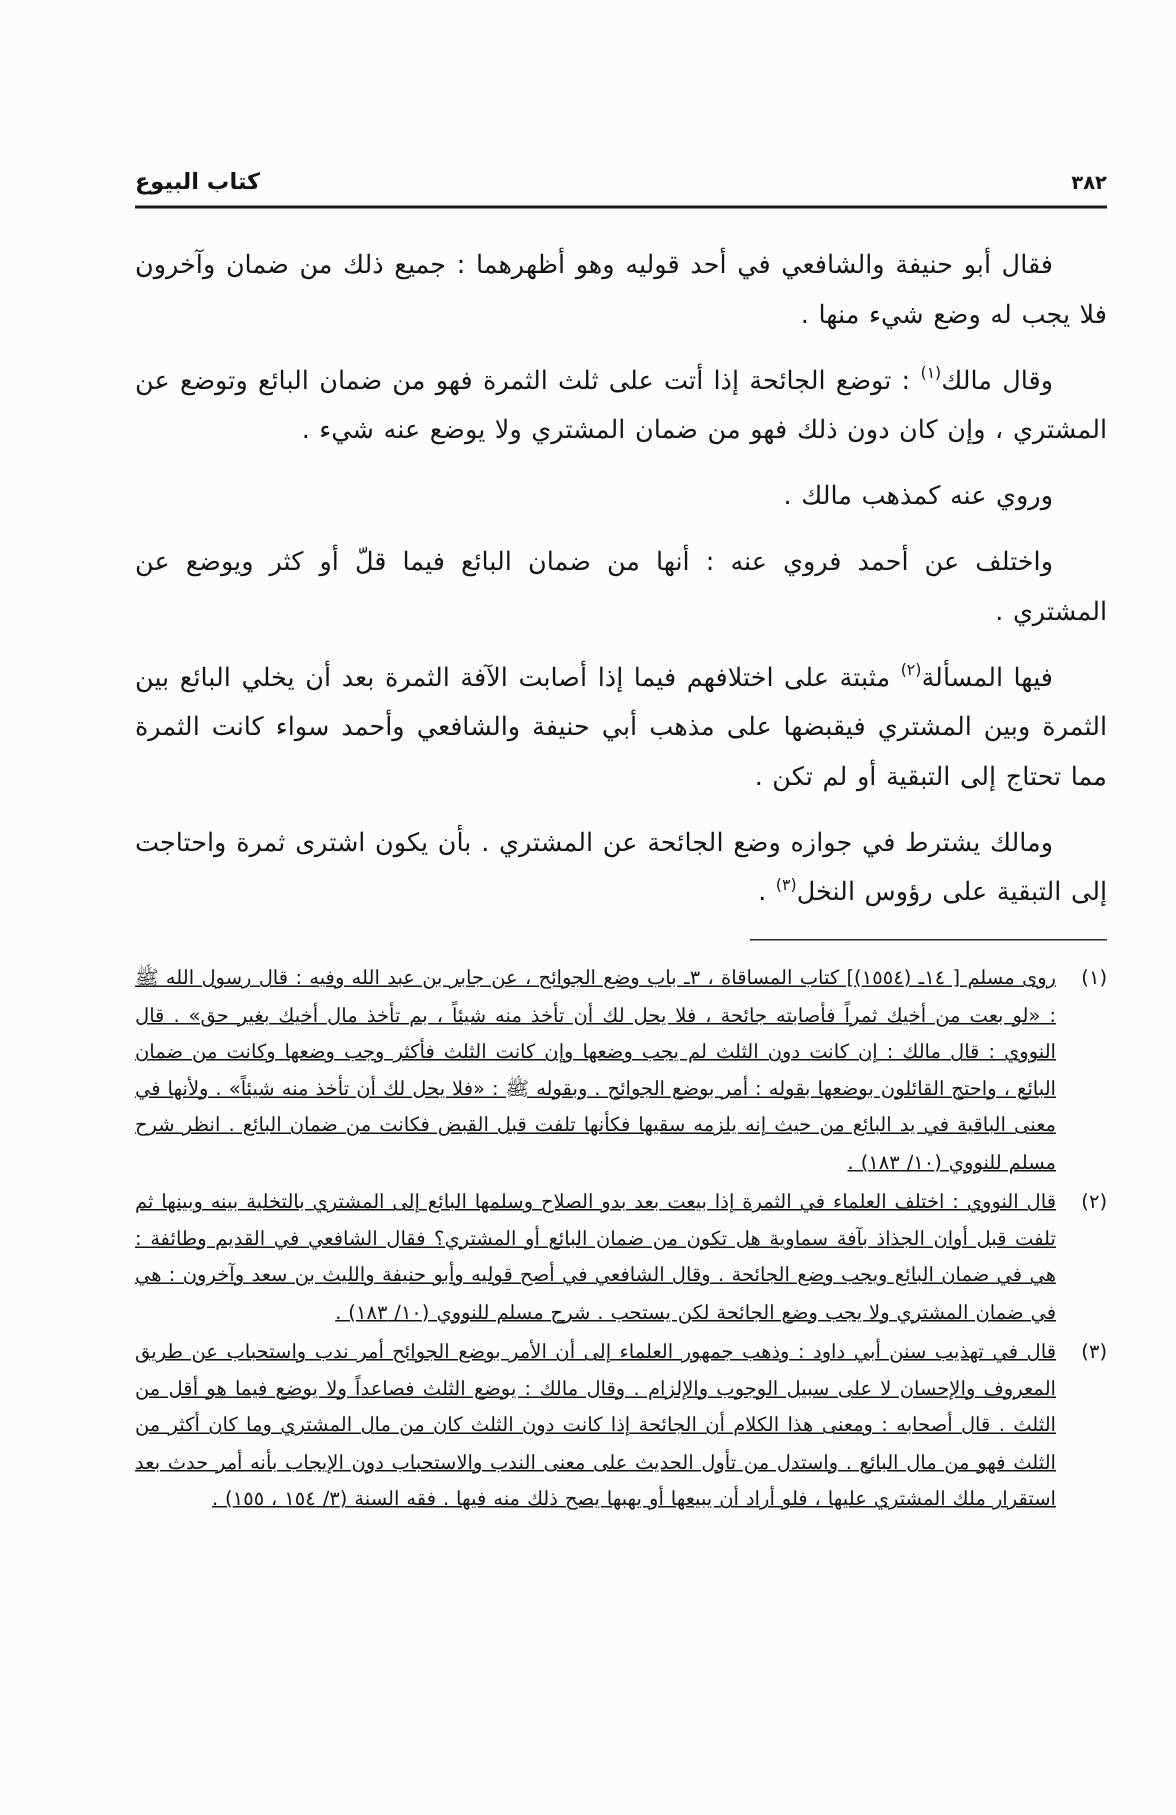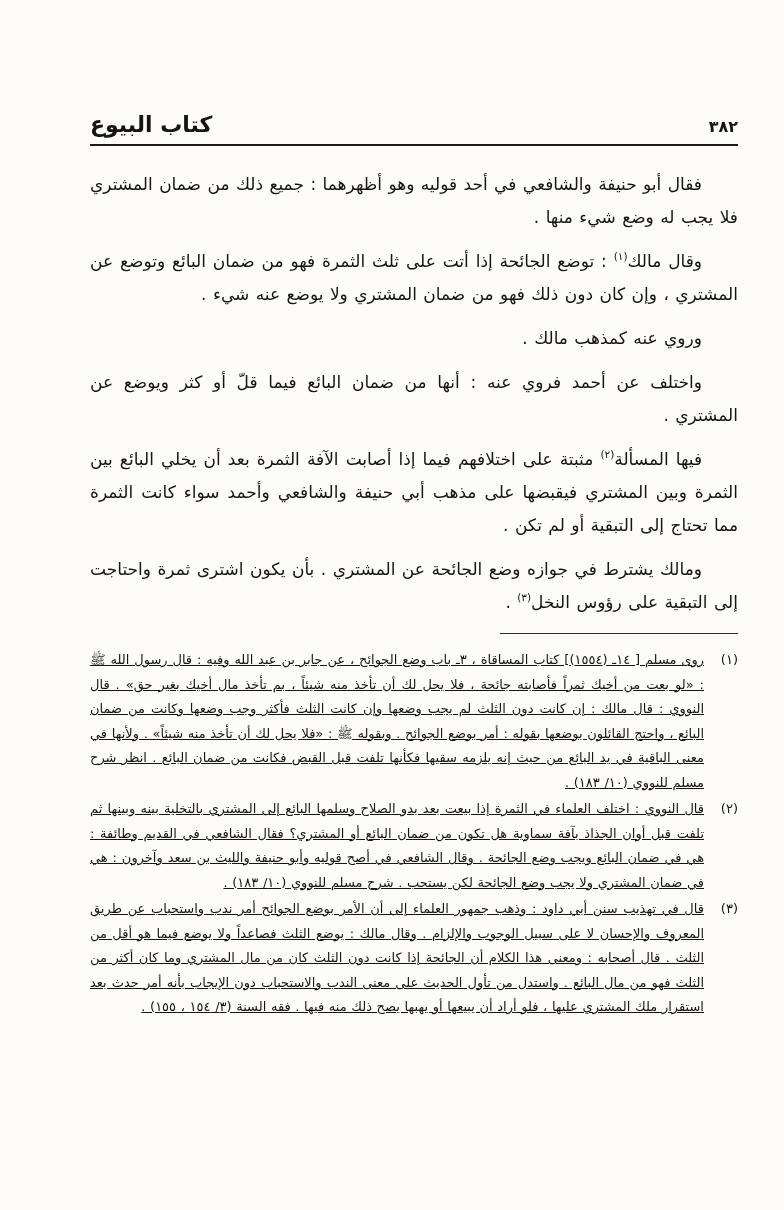--- a/index.html
+++ b/index.html
@@ -26,25 +26,25 @@
   }
   .header {
     display: flex;
     justify-content: space-between;
     align-items: baseline;
     padding-bottom: 7px;
     border-bottom: 2px solid #1c1c1c;
   }
   .chapter-title {
     font-weight: 700;
-    font-size: 22px;
+    font-size: 15px;
     letter-spacing: 0.2px;
   }
   .page-number {
-    font-size: 16px;
+    font-size: 13px;
     font-weight: 600;
   }
   .bodytext {
     margin-top: 22px;
   }
   .bodytext p {
     margin: 0 0 11px 0;
     font-size: 17px;
     line-height: 33px;
     text-align: justify;
@@ -88,21 +88,21 @@
 
 <div class="page">
   <div class="content">
 
     <div class="header">
       <span class="page-number">٣٨٢</span>
       <span class="chapter-title">كتاب البيوع</span>
     </div>
 
     <div class="bodytext">
-      <p>فقال أبو حنيفة والشافعي في أحد قوليه وهو أظهرهما : جميع ذلك من ضمان المشتري فلا يجب له وضع شيء منها .</p>
+      <p>فقال أبو حنيفة والشافعي في أحد قوليه وهو أظهرهما : جميع ذلك من ضمان وآخرون فلا يجب له وضع شيء منها .</p>
 
       <p><span>وقال مالك</span><sup class="fn-ref">(١)</sup><span> : توضع الجائحة إذا أتت على ثلث الثمرة فهو من ضمان البائع وتوضع عن المشتري ، وإن كان دون ذلك فهو من ضمان المشتري ولا يوضع عنه شيء .</span></p>
 
       <p>وروي عنه كمذهب مالك .</p>
 
       <p>واختلف عن أحمد فروي عنه : أنها من ضمان البائع فيما قلّ أو كثر ويوضع عن المشتري .</p>
 
       <p><span>فيها المسألة</span><sup class="fn-ref">(٢)</sup><span> مثبتة على اختلافهم فيما إذا أصابت الآفة الثمرة بعد أن يخلي البائع بين الثمرة وبين المشتري فيقبضها على مذهب أبي حنيفة والشافعي وأحمد سواء كانت الثمرة مما تحتاج إلى التبقية أو لم تكن .</span></p>
 
       <p><span>ومالك يشترط في جوازه وضع الجائحة عن المشتري . بأن يكون اشترى ثمرة واحتاجت إلى التبقية على رؤوس النخل</span><sup class="fn-ref">(٣)</sup><span> .</span></p>

